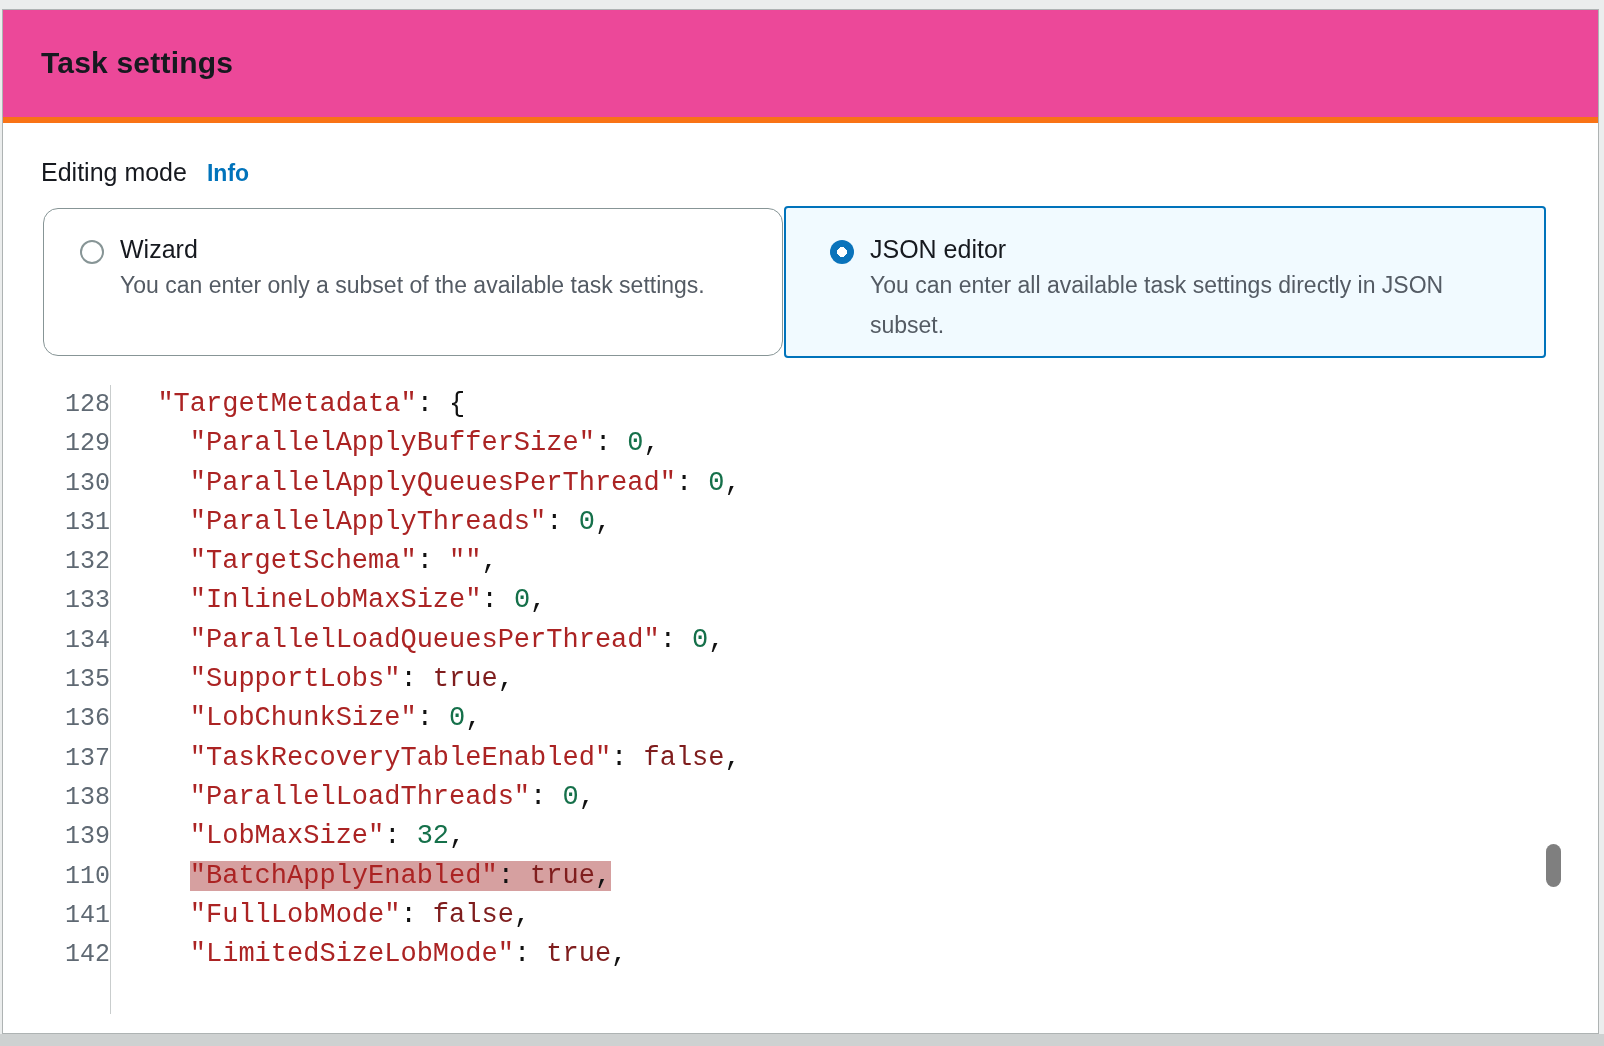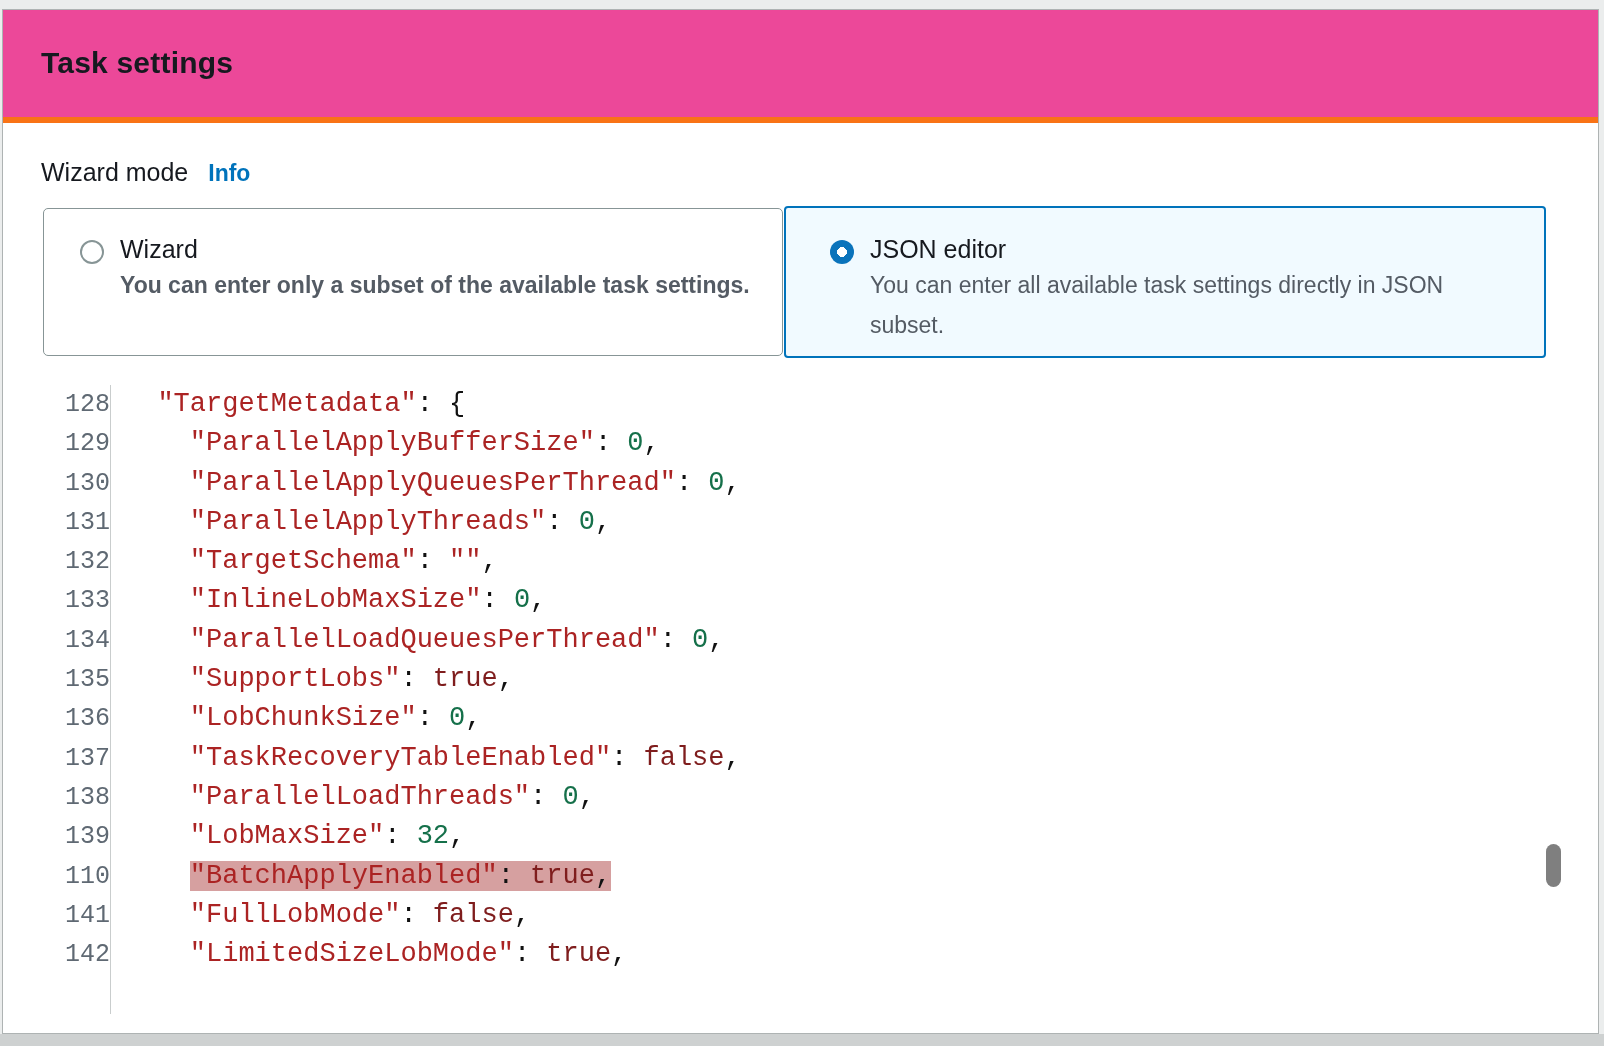--- a/index.html
+++ b/index.html
@@ -11,34 +11,34 @@
   .card { position:absolute; left:2px; top:9px; width:1597px; height:1025px;
           background:#ffffff; border:1px solid #aeb3b3; }
   .card-header { position:absolute; left:0; top:0; width:100%; height:113px;
                  background:#ec4899; border-bottom:6px solid #f97316; }
   .card-title { position:absolute; left:38px; top:36px; font-size:30px; font-weight:700;
                 color:#16191f; letter-spacing:0.2px; }
   .editing-row { position:absolute; left:38px; top:148px; }
   .editing-label { font-size:25px; color:#16191f; }
   .info-link { font-size:23px; font-weight:700; color:#0073bb; margin-left:20px;
                text-decoration:none; cursor:pointer; }
-  .option-card { position:absolute; border-radius:5px; cursor:pointer; }
+  .option-card { position:absolute; border-radius:15px; cursor:pointer; }
   .option-wizard { left:40px; top:198px; width:740px; height:148px;
                    background:#ffffff; border:1px solid #879596; }
   .option-json { left:781px; top:196px; width:762px; height:152px;
                  background:#f1faff; border:2px solid #0073bb; border-radius:4px; }
   .radio { position:absolute; width:24px; height:24px; border-radius:50%; }
   .radio-off { left:36px; top:31px; background:#ffffff; border:2px solid #879596; }
   .radio-on  { left:44px; top:32px;
                background:radial-gradient(circle, #ffffff 0 28%, #0a73bb 29% 100%); }
   .opt-label { position:absolute; font-size:25px; color:#16191f; }
   .opt-label-wizard { left:76px; top:26px; }
   .opt-label-json { left:84px; top:27px; }
   .opt-desc { position:absolute; font-size:23px; line-height:40px; color:#545b64; }
-  .opt-desc-wizard { left:76px; top:56px; width:640px;font-weight:bold; }
+  .opt-desc-wizard { left:76px; top:56px; width:640px; }
   .opt-desc-json { left:84px; top:57px; width:615px; }
 
   .code-editor { position:absolute; left:0; top:375px; width:1530px;
                  font-family:"Liberation Mono", monospace; cursor:text; }
   .code-line { display:flex; height:39.3px; line-height:39.3px; }
   .gutter { flex:0 0 108px; text-align:right; font-size:25px;
             color:#5f6973; border-right:1px solid #c9cdcd; }
   .code { white-space:pre; font-size:27px; color:#111111; padding-left:14px; }
   .tok-key, .tok-str { color:#ab2323; }
   .tok-num { color:#15704a; }
@@ -53,21 +53,21 @@
 
 <div class="page">
   <div class="bottom-strip"></div>
 
   <div class="card">
     <div class="card-header">
       <div class="card-title">Task settings</div>
     </div>
 
     <div class="editing-row">
-      <span class="editing-label">Wizard mode</span><a class="info-link">Info</a>
+      <span class="editing-label">Editing mode</span><a class="info-link">Info</a>
     </div>
 
     <div class="option-card option-wizard">
       <span class="radio radio-off"></span>
       <div class="opt-label opt-label-wizard">Wizard</div>
       <div class="opt-desc opt-desc-wizard">You can enter only a subset of the available task settings.</div>
     </div>
 
     <div class="option-card option-json">
       <span class="radio radio-on"></span>

